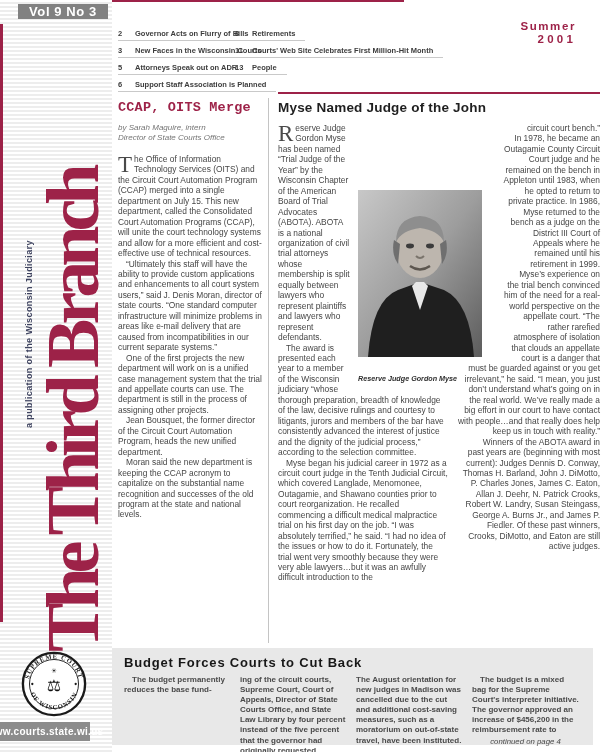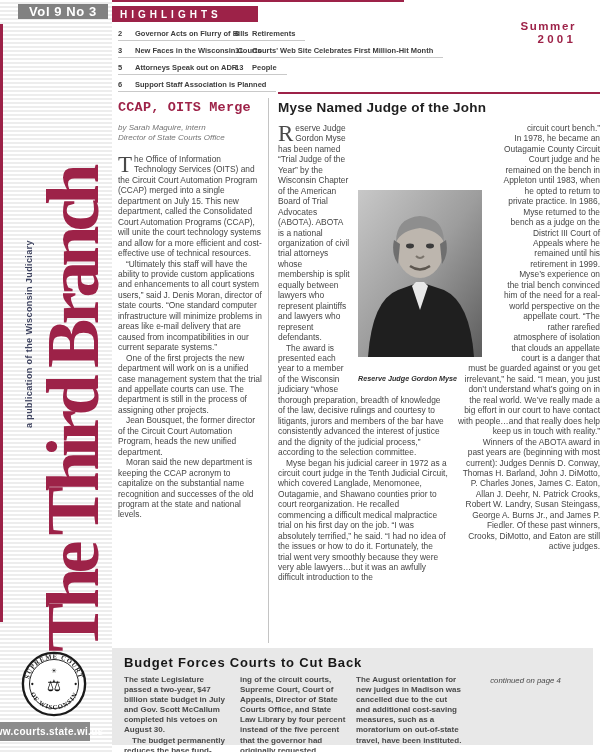--- a/index.html
+++ b/index.html
@@ -96,21 +96,20 @@
       </text>
       <circle cx="12" cy="35" r="1.2" fill="#1a1a1a"></circle>
         <circle cx="58" cy="35" r="1.2" fill="#1a1a1a"></circle>
       <text x="35" y="42" text-anchor="middle" font-size="17" fill="#111">⚖</text>
       <text x="35" y="23" text-anchor="middle" font-size="7" fill="#111">☀</text>
     </svg>
     <div class="url-bar">www.courts.state.wi.us</div>
   </aside>
 
   <div class="top-rule"></div>
-  <div class="highlights">HIGHLIGHTS</div>
   <div class="issue">
     <div class="l1">Summer</div>
     <div class="l2">2001</div>
   </div>
 
   <div class="toc toc-left">
     <div class="toc-row">
       <span class="toc-num">2</span>
       <span>Governor Acts on Flurry of Bills</span>
     </div>
@@ -198,28 +197,28 @@
         <path d="M52,76 q10,7 20,0" stroke="#5c564f" stroke-width="2.4" fill="none"></path>
       </svg>
       <div class="photo-caption">Reserve Judge Gordon Myse</div>
     </div>
   </section>
 
   <section class="budget">
     <div class="art-title">Budget Forces Courts to Cut Back</div>
     <div class="budget-cols">
       <div class="budget-col">
-        <p class="budget-p">The state Legislature passed a two-year, $47 billion state budget in July and Gov. Scott McCallum completed his vetoes on August 30.</p>
         <p class="budget-p indent">The budget permanently reduces the base fund-</p>
       </div>
       <div class="budget-col">
         <p class="budget-p">ing of the circuit courts, Supreme Court, Court of Appeals, Director of State Courts Office, and State Law Library by four percent instead of the five percent that the governor had originally requested.</p>
       </div>
       <div class="budget-col">
         <p class="budget-p">The August orientation for new judges in Madison was cancelled due to the cut and additional cost-saving measures, such as a moratorium on out-of-state travel, have been instituted.</p>
       </div>
       <div class="budget-col">
+        <p class="budget-p indent">The budget is a mixed bag for the Supreme Court's interpreter initiative. The governor approved an increase of $456,200 in the reimbursement rate to</p>
         <div class="continued">continued on page 4</div>
       </div>
     </div>
   </section>
 
 </div>
 
 </body></html>

